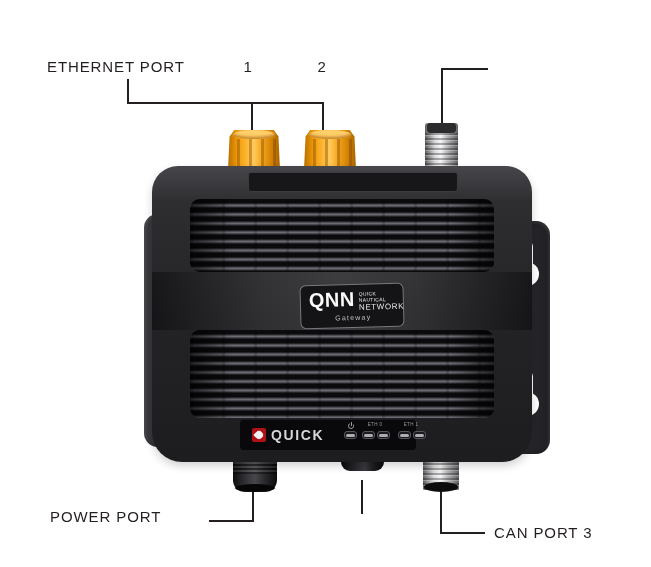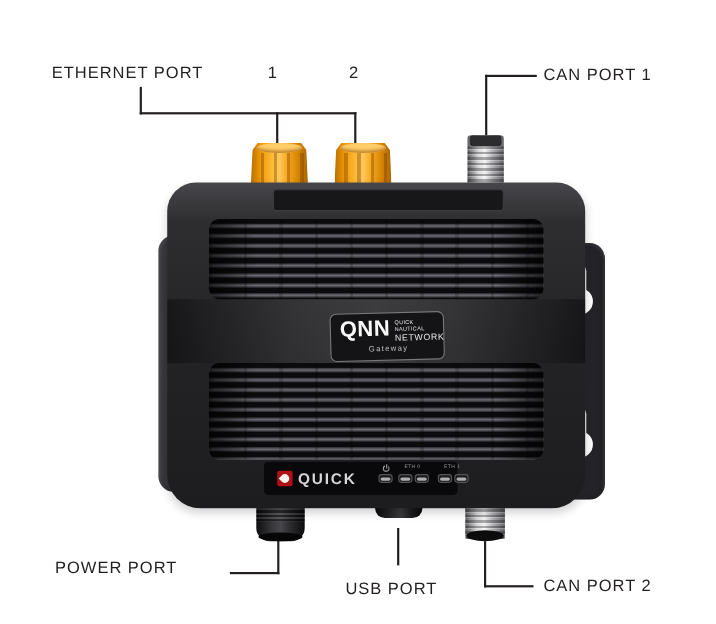--- a/index.html
+++ b/index.html
@@ -100,26 +100,24 @@
   #pwr-icon::after{content:'';position:absolute;left:1.5px;top:-2px;width:1.5px;height:3.5px;background:#9a9a9e;box-shadow:0 0 0 1px #09090b;}
 </style>
 </head>
 <body>
 
 <div class="stage">
 
   <div class="ann" id="lbl-eth">ETHERNET PORT</div>
   <div class="ann" id="lbl-1">1</div>
   <div class="ann" id="lbl-2">2</div>
-  <div class="ann" id="lbl-can1">CAN PORT 1</div>
   <div class="ann" id="lbl-pwr">
     <div>POWER PORT</div>
   </div>
-  <div class="ann" id="lbl-usb">USB PORT</div>
-  <div class="ann" id="lbl-can0">CAN PORT 2</div>
+  <div class="ann" id="lbl-can0">CAN PORT 3</div>
 
   <div class="line" style="left:127px;top:79px;width:2px;height:25px;"></div>
   <div class="line" style="left:127px;top:102px;width:197px;height:2px;"></div>
   <div class="line" style="left:251px;top:102px;width:2px;height:31px;"></div>
   <div class="line" style="left:322px;top:102px;width:2px;height:31px;"></div>
   <div class="line" style="left:441px;top:68px;width:47px;height:2px;"></div>
   <div class="line" style="left:441px;top:68px;width:2px;height:62px;"></div>
   <div class="line" style="left:252px;top:491px;width:2px;height:31px;"></div>
   <div class="line" style="left:209px;top:520px;width:45px;height:2px;"></div>
   <div class="line" style="left:361px;top:480px;width:2px;height:34px;"></div>

